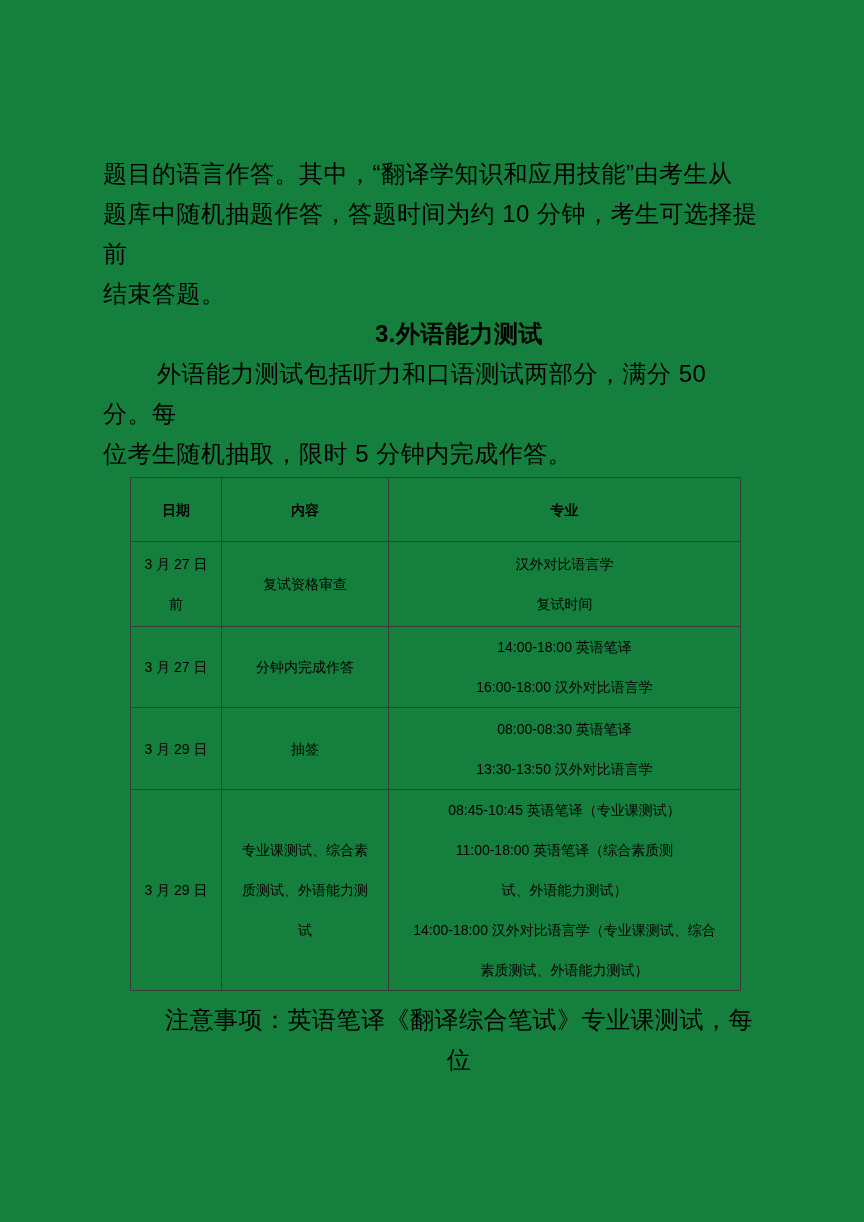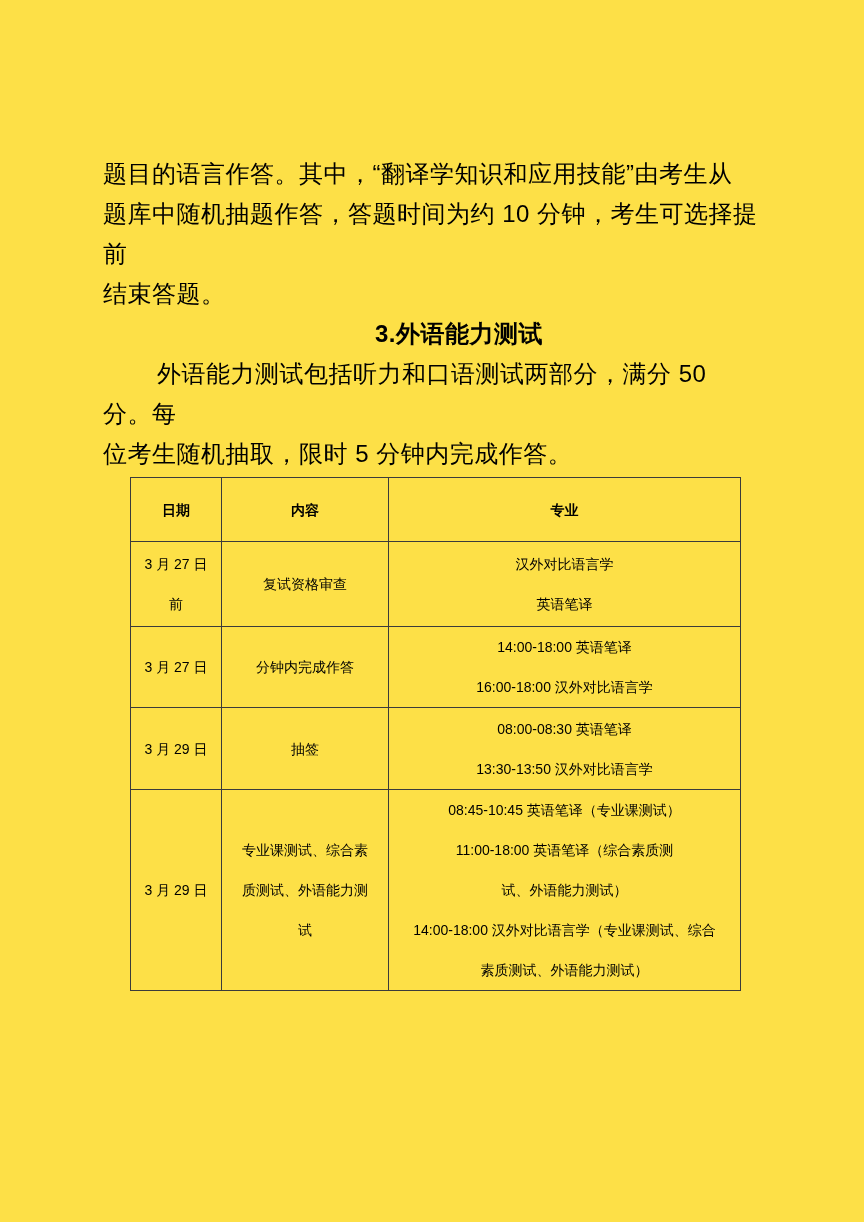--- a/index.html
+++ b/index.html
@@ -4,21 +4,21 @@
 <style>
   html, body {
     margin: 0;
     padding: 0;
     background: #ffffff;
   }
   .page {
     position: relative;
     width: 864px;
     height: 1222px;
-    background: #fde047;
+    background: #15803d;
     color: #000000;
     font-family: "Liberation Sans", sans-serif;
     overflow: hidden;
   }
   .content {
     position: absolute;
     left: 103px;
     top: 154px;
     width: 658px;
   }
@@ -88,21 +88,21 @@
           <th>内容</th>
           <th>专业</th>
         </tr>
       </thead>
       <tbody>
         <tr class="r1">
           <td>3 月 27 日
 前</td>
           <td>复试资格审查</td>
           <td>汉外对比语言学
-英语笔译</td>
+复试时间</td>
         </tr>
         <tr class="r2">
           <td>3 月 27 日</td>
           <td>分钟内完成作答</td>
           <td>14:00-18:00 英语笔译
 16:00-18:00 汉外对比语言学</td>
         </tr>
         <tr class="r3">
           <td>3 月 29 日</td>
           <td>抽签</td>
@@ -116,15 +116,16 @@
 试</td>
           <td>08:45-10:45 英语笔译（专业课测试）
 11:00-18:00 英语笔译（综合素质测
 试、外语能力测试）
 14:00-18:00 汉外对比语言学（专业课测试、综合
 素质测试、外语能力测试）</td>
         </tr>
       </tbody>
     </table>
 
+    <div class="para hang note">注意事项：英语笔译《翻译综合笔试》专业课测试，每位</div>
 
   </div>
 </div>
 
 </body></html>

